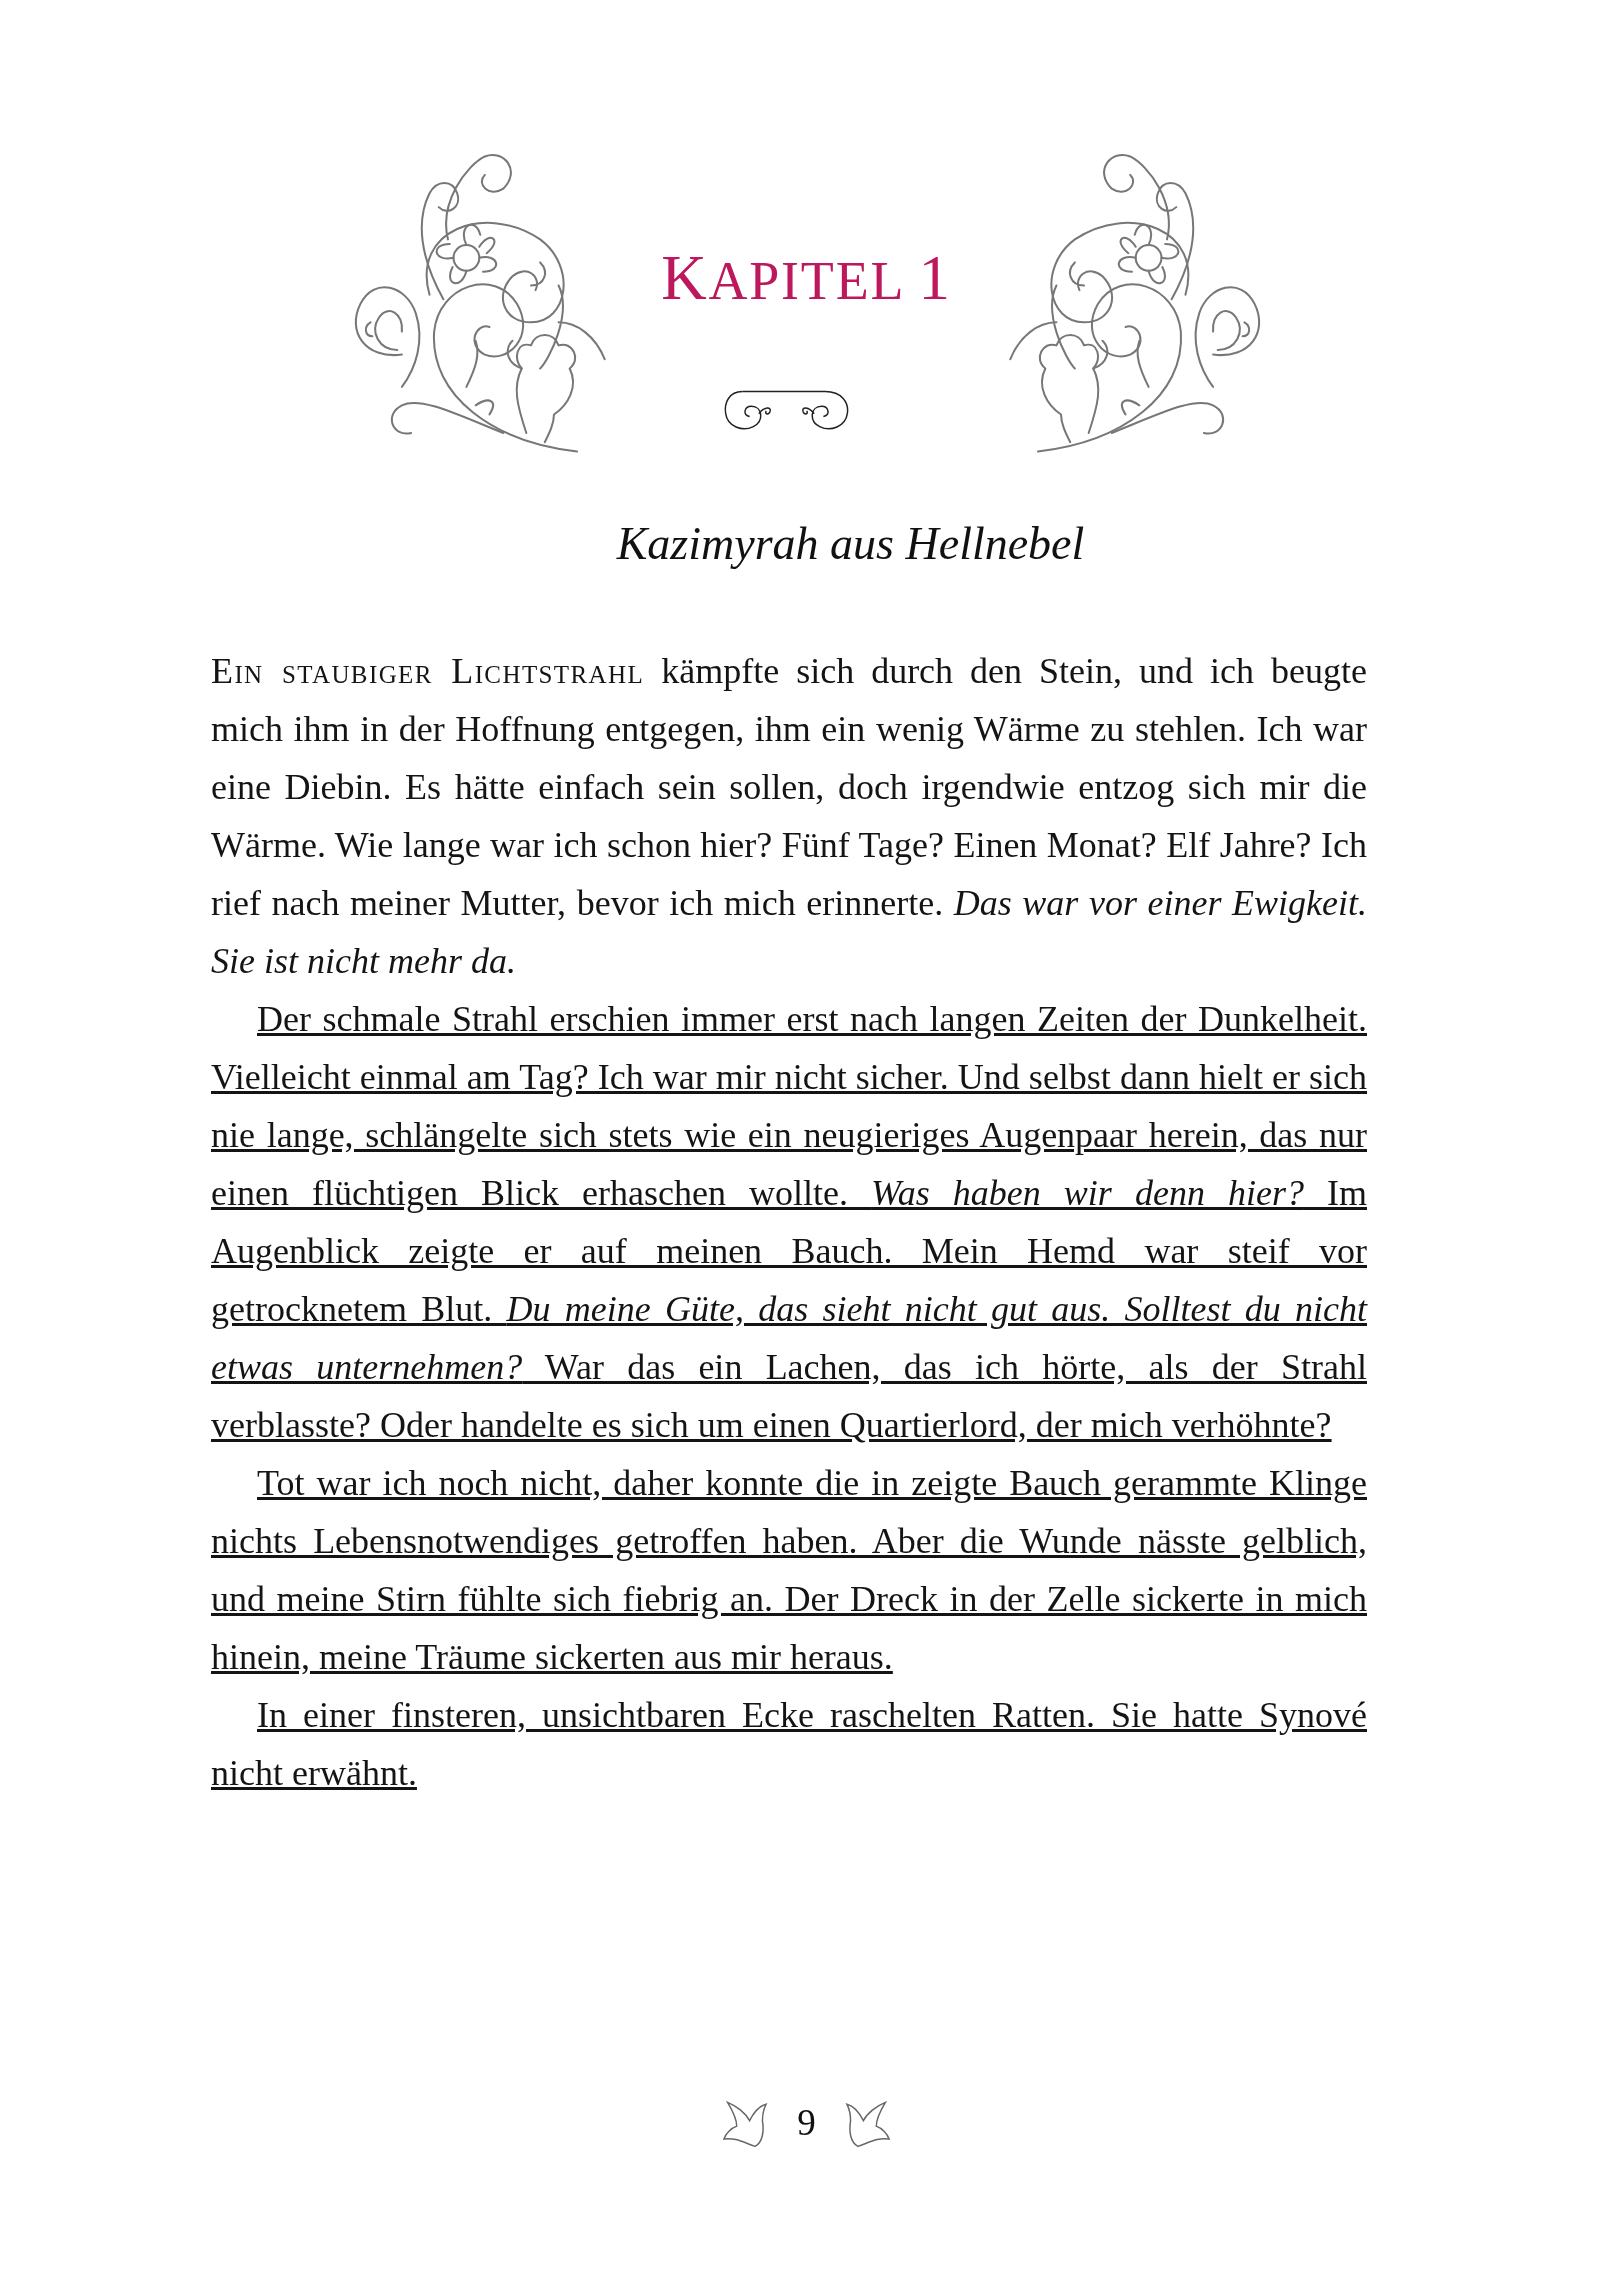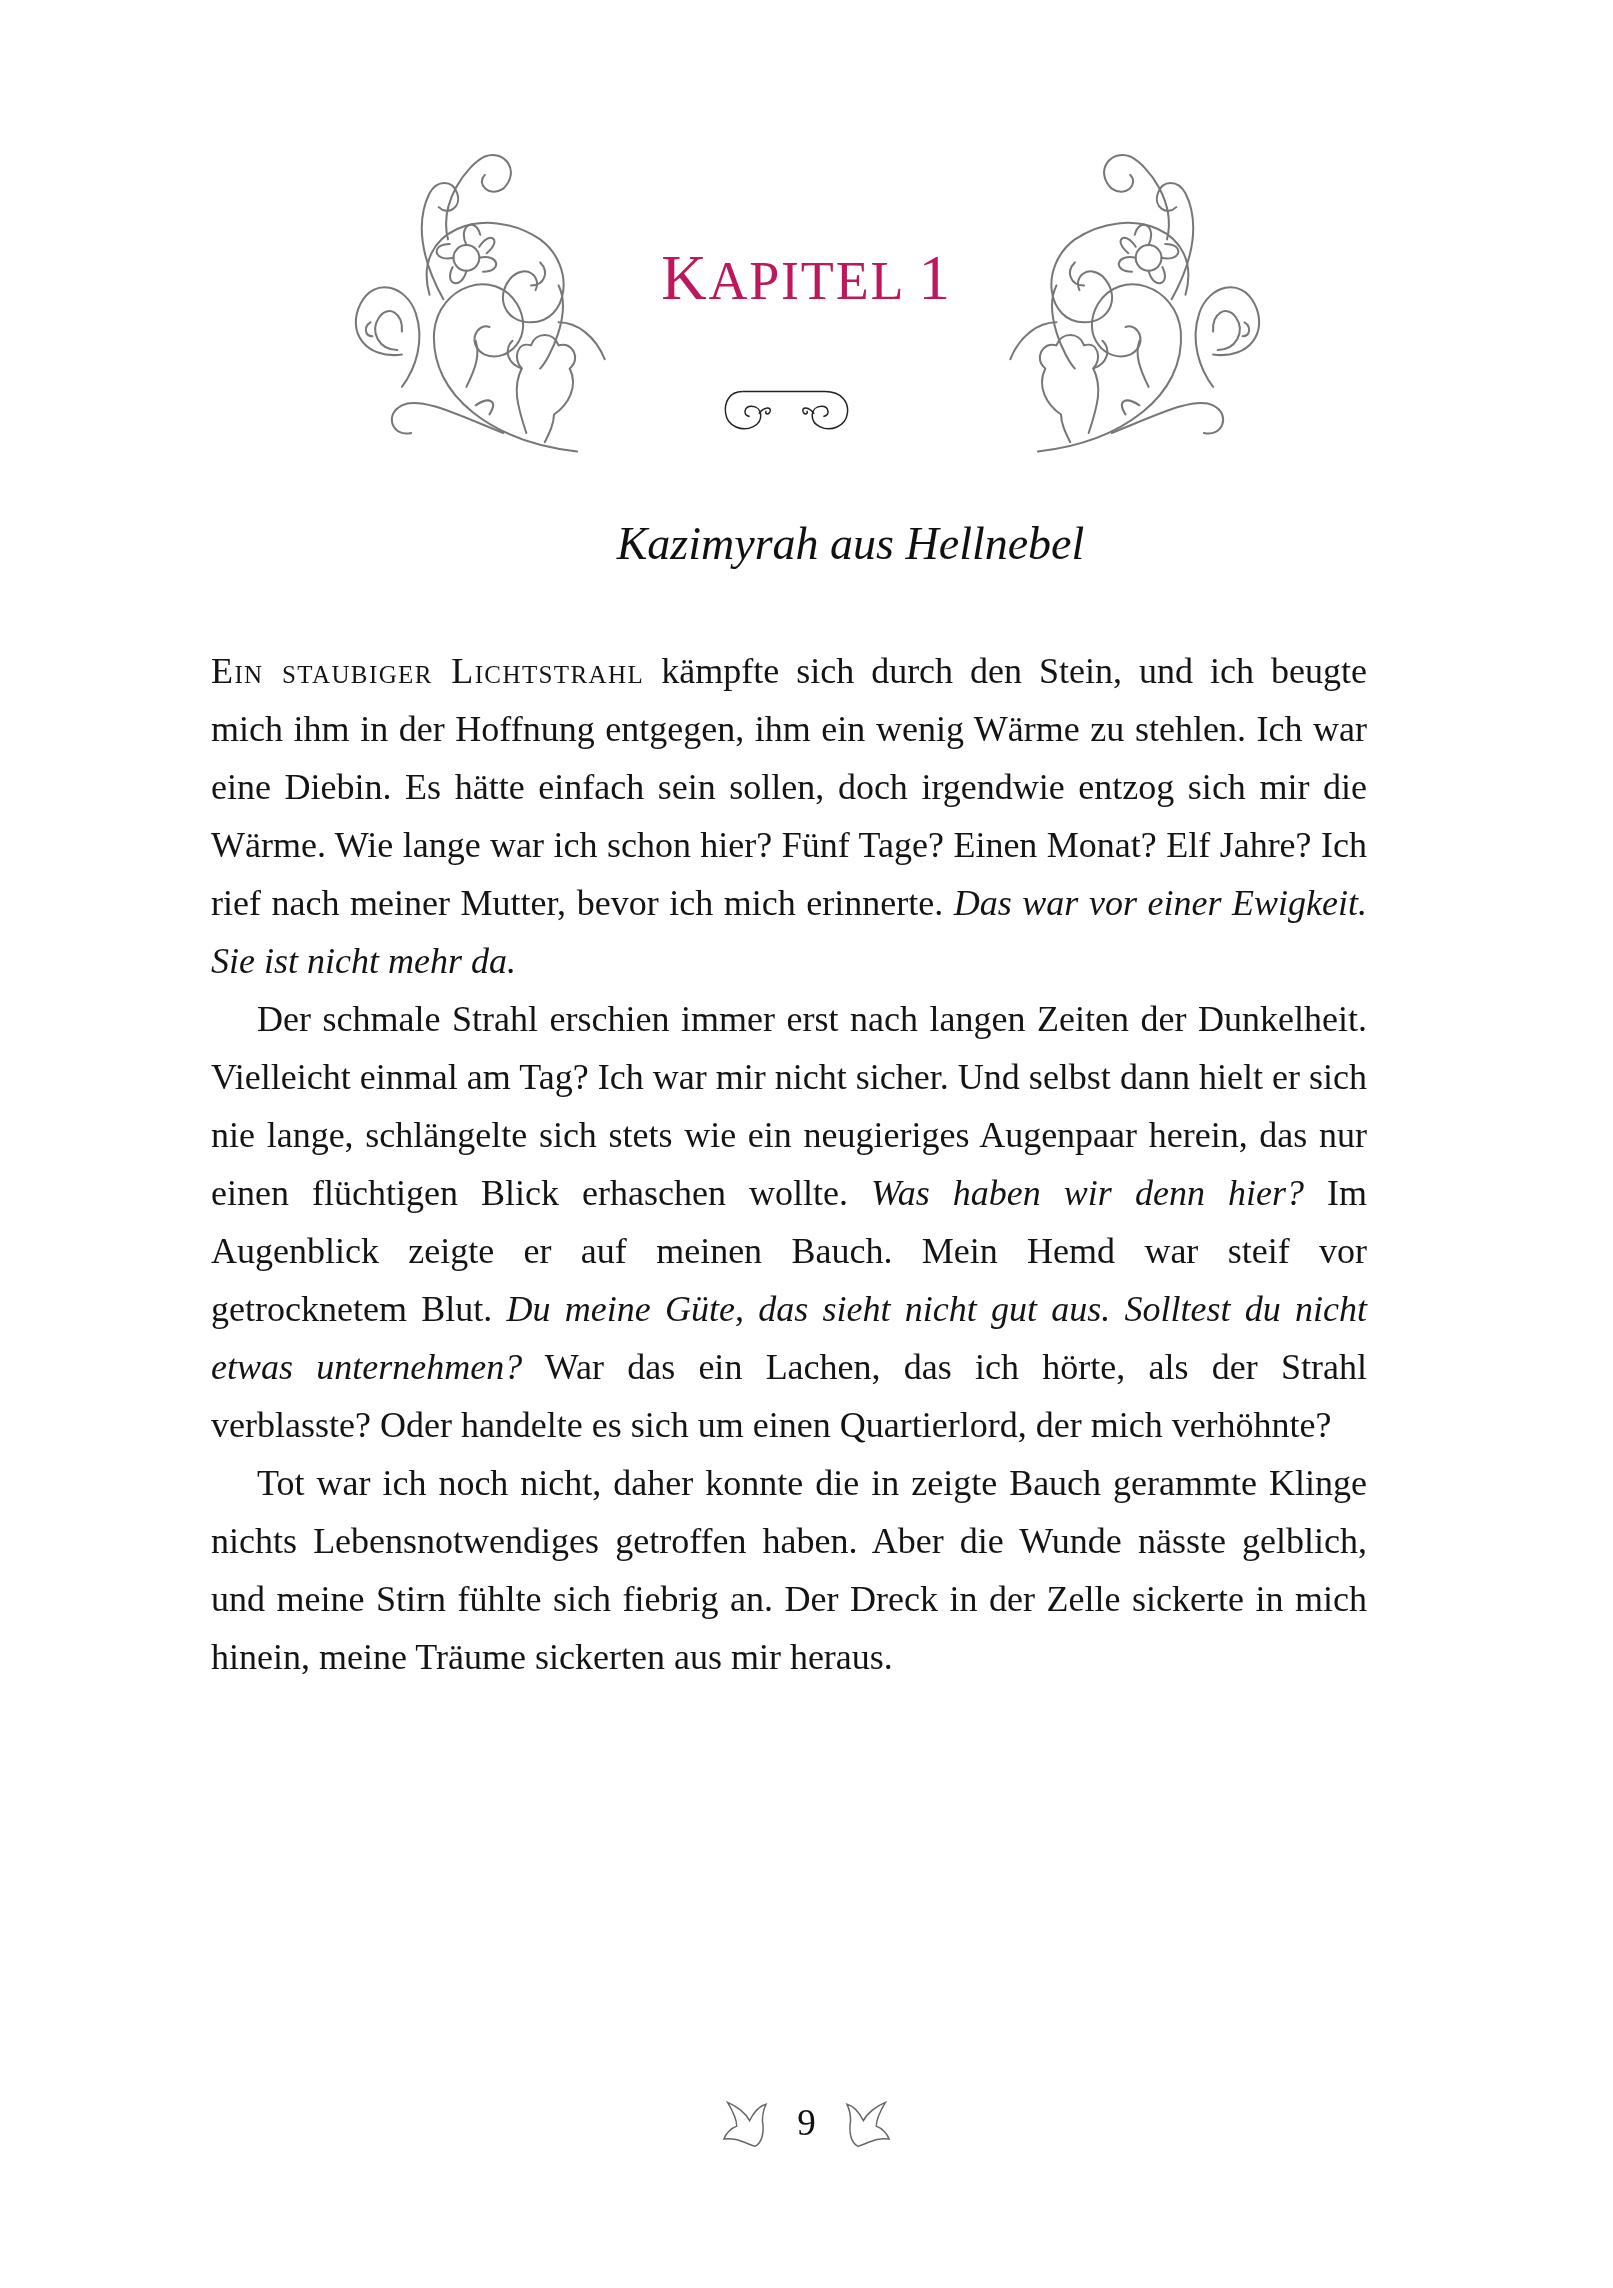--- a/index.html
+++ b/index.html
@@ -9,21 +9,21 @@
     .ornament.right { left: 918px; }
     .ornament svg { width: 100%; height: 100%; }
     .ornament path, .ornament circle, .ornament ellipse { fill: none; stroke: #777; stroke-width: 2.2; stroke-linecap: round; stroke-linejoin: round; }
     .chapter-title { position: absolute; top: 242px; left: 0; width: 1613px; text-align: center; font-size: 54px; letter-spacing: 1.8px; color: #be185d; }
     .chapter-title .big { font-size: 63px; }
     .center-scroll { position: absolute; left: 722px; top: 386px; width: 129px; height: 48px; }
     .center-scroll path { fill: none; stroke: #222; stroke-width: 1.6; }
     .subtitle { position: absolute; top: 517px; left: 0; width: 1613px; text-align: center; font-style: italic; font-size: 46px; color: #111; padding-left: 44px; }
     .body-text { position: absolute; top: 642px; left: 211px; width: 1156px; font-size: 36px; line-height: 58px; text-align: justify; }
     .body-text p { margin: 0; }
-    .body-text p.indent { text-indent: 46px; }
+    .body-text p.indent { text-indent: 46px; text-decoration: underline; }
     .sc { font-variant: small-caps; letter-spacing: 1.4px; }
     .footer { position: absolute; top: 2095px; left: 0; width: 1613px; text-align: center; }
     .folio { display: inline-block; font-size: 37px; vertical-align: middle; margin: 0 26px; color: #111; }
     .bird { display: inline-block; width: 46px; height: 55px; vertical-align: middle; }
     .bird path { fill: none; stroke: #666; stroke-width: 1.6; }
   </style>
 </head>
 <body>
 
 <div class="ornament left">
@@ -88,20 +88,23 @@
 <div class="body-text">
   <p>
     <span class="sc">Ein staubiger Lichtstrahl</span><span> kämpfte sich durch den Stein, und ich beugte mich ihm in der Hoffnung entgegen, ihm ein wenig Wärme zu stehlen. Ich war eine Diebin. Es hätte einfach sein sollen, doch irgendwie entzog sich mir die Wärme. Wie lange war ich schon hier? Fünf Tage? Einen Monat? Elf Jahre? Ich rief nach meiner Mutter, bevor ich mich erinnerte. </span><em>Das war vor einer Ewigkeit. Sie ist nicht mehr da.</em>
   </p>
   <p class="indent">
     <span>Der schmale Strahl erschien immer erst nach langen Zeiten der Dunkelheit. Vielleicht einmal am Tag? Ich war mir nicht sicher. Und selbst dann hielt er sich nie lange, schlängelte sich stets wie ein neugieriges Augenpaar herein, das nur einen flüchtigen Blick erhaschen wollte. </span><em>Was haben wir denn hier?</em><span> Im Augenblick zeigte er auf meinen Bauch. Mein Hemd war steif vor getrocknetem Blut. </span><em>Du meine Güte, das sieht nicht gut aus. Solltest du nicht etwas unternehmen?</em><span> War das ein Lachen, das ich hörte, als der Strahl verblasste? Oder handelte es sich um einen Quartierlord, der mich verhöhnte?</span>
   </p>
   <p class="indent">
     <span>Tot war ich noch nicht, daher konnte die in zeigte Bauch gerammte Klinge nichts Lebensnotwendiges getroffen haben. Aber die Wunde nässte gelblich, und meine Stirn fühlte sich fiebrig an. Der Dreck in der Zelle sickerte in mich hinein, meine Träume sickerten aus mir heraus.</span>
   </p>
+  <p class="indent">
+    <span>In einer finsteren, unsichtbaren Ecke raschelten Ratten. Sie hatte Synové nicht erwähnt.</span>
+  </p>
 </div>
 
 <div class="footer">
   <span class="bird">
     <svg viewBox="0 0 50 60" width="46" height="55">
       <path d="M6 8 C 12 18, 16 26, 16 34 C 10 36, 4 42, 2 48 C 14 46, 24 52, 36 56 C 44 52, 46 40, 44 28 C 44 20, 46 14, 48 10 C 40 12, 34 20, 30 28 C 26 20, 16 12, 6 8 Z"></path>
     </svg>
   </span>
   <span class="folio">9</span>
   <span class="bird">

